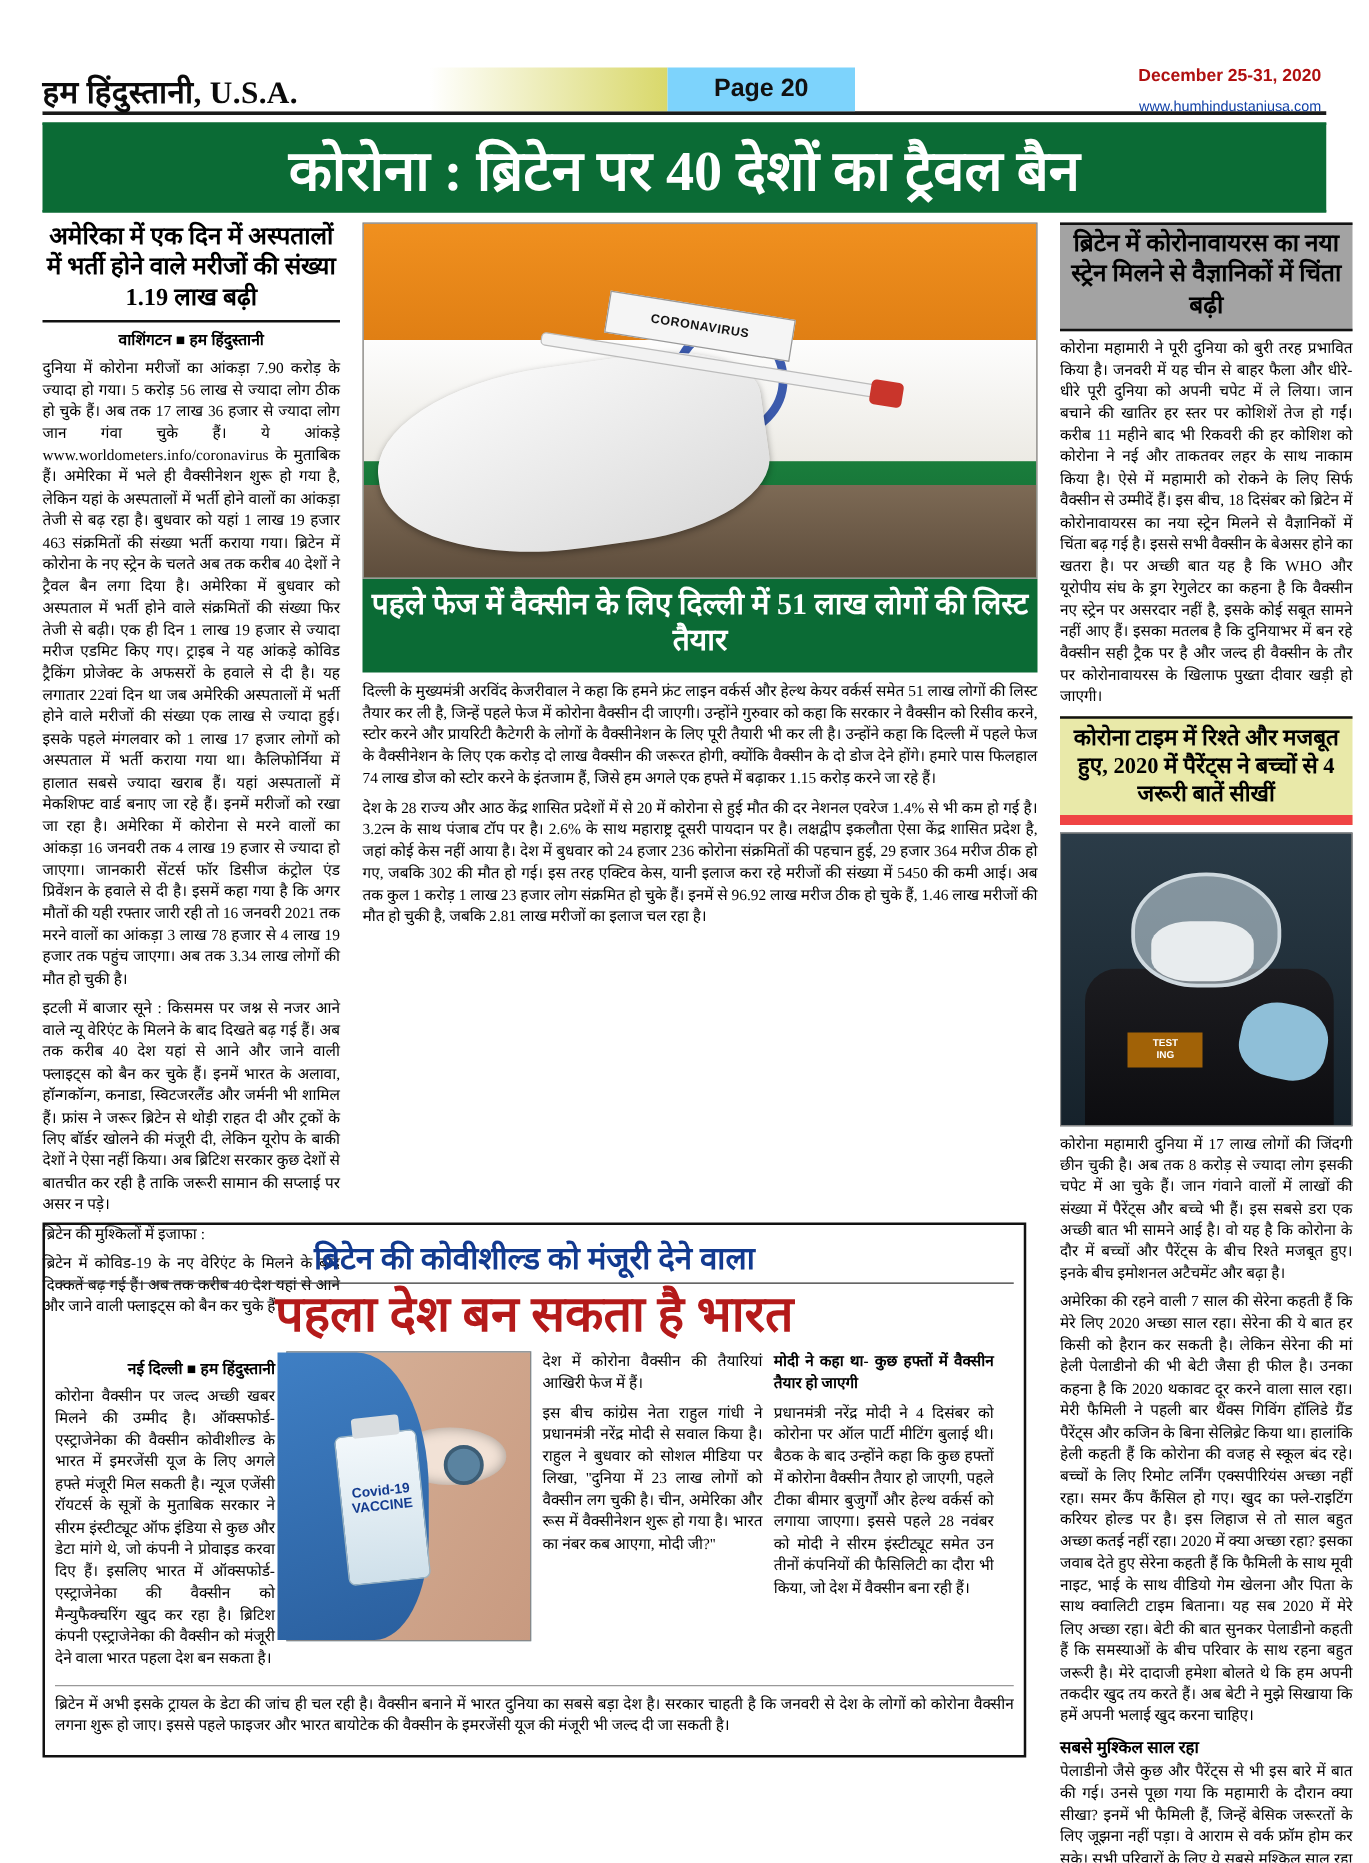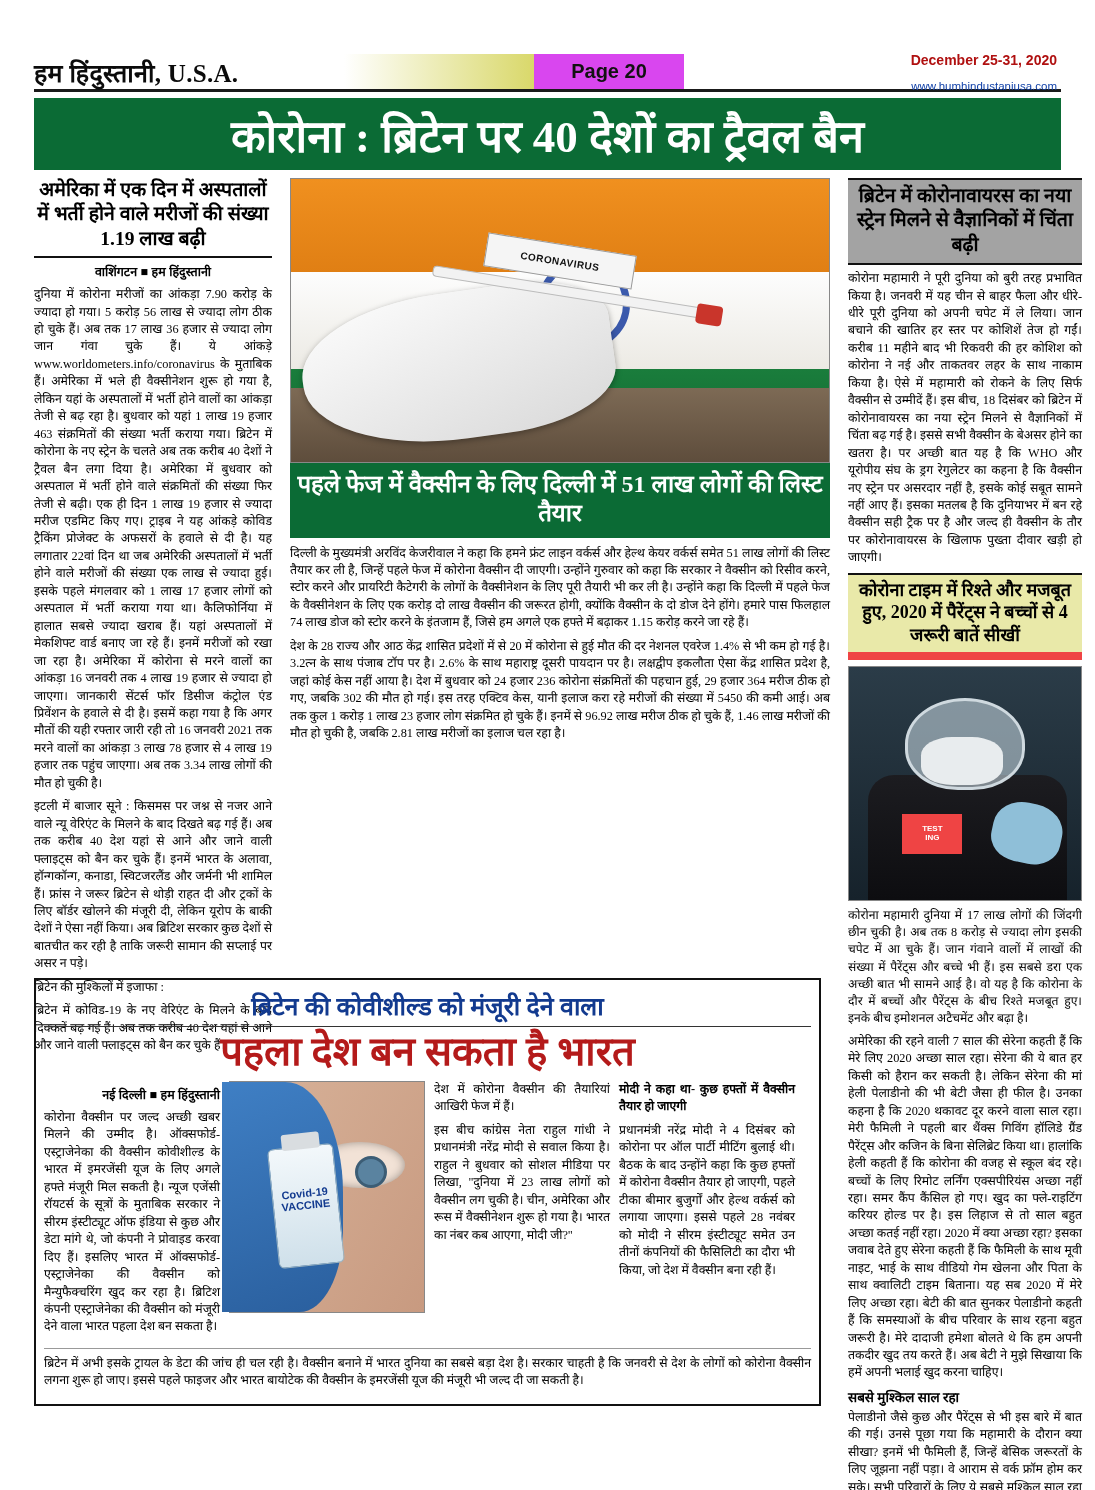--- a/index.html
+++ b/index.html
@@ -27,21 +27,21 @@
     background:linear-gradient(90deg,#ffffff 0%,#ffffff 62%,#d9d86a 100%);
     display:flex; align-items:center;
   }
   .mh-title {
     font-family:"Liberation Serif", serif;
     font-weight:bold; font-size:25px; letter-spacing:.3px;
     color:#0b0b0b;
   }
   .mh-page {
     flex:0 0 150px;
-    background:#d946ef;
+    background:#7dd3fc;
     display:flex; align-items:center; justify-content:center;
     font-weight:bold; font-size:20px; color:#111;
   }
   .mh-right {
     flex:1; display:flex; flex-direction:column;
     align-items:flex-end; justify-content:center; padding-right:4px;
   }
   .mh-date { font-weight:bold; font-size:14px; color:#b01010; }
   .mh-url { font-size:11.5px; color:#1141a8; margin-top:12px; }
 
@@ -144,21 +144,21 @@
 
   
   .hw { height:235px; background:#20303a; position:relative; }
   .hw .wall{position:absolute;inset:0;background:linear-gradient(180deg,#2b3c48,#16222b);}
   .hw .visor{position:absolute;left:24%;top:13%;width:120px;height:92px;border-radius:50% 50% 44% 44%;
              background:rgba(210,225,235,.55); border:3px solid #cfd9df;}
   .hw .mask{position:absolute;left:31%;top:30%;width:82px;height:48px;border-radius:38%;
             background:#e8ecee;}
   .hw .body{position:absolute;left:8%;bottom:0;width:86%;height:54%;
             background:linear-gradient(180deg,#1c1c20,#0d0d10); border-radius:26px 26px 0 0;}
-  .hw .vestlbl{position:absolute;left:23%;bottom:20%;width:60px;height:40px;background:#ef4444;
+  .hw .vestlbl{position:absolute;left:23%;bottom:20%;width:60px;height:28px;background:#a16207;
                color:#fff;font-size:8px;font-weight:bold;display:flex;align-items:center;
                justify-content:center;text-align:center;line-height:1.1;}
   .hw .hand{position:absolute;right:8%;bottom:16%;width:70px;height:60px;background:#8fbfd8;
             border-radius:44% 44% 40% 40%; transform:rotate(12deg);}
 
   
   .lower {
     margin-top:10px;
     display:flex; gap:26px;
   }

